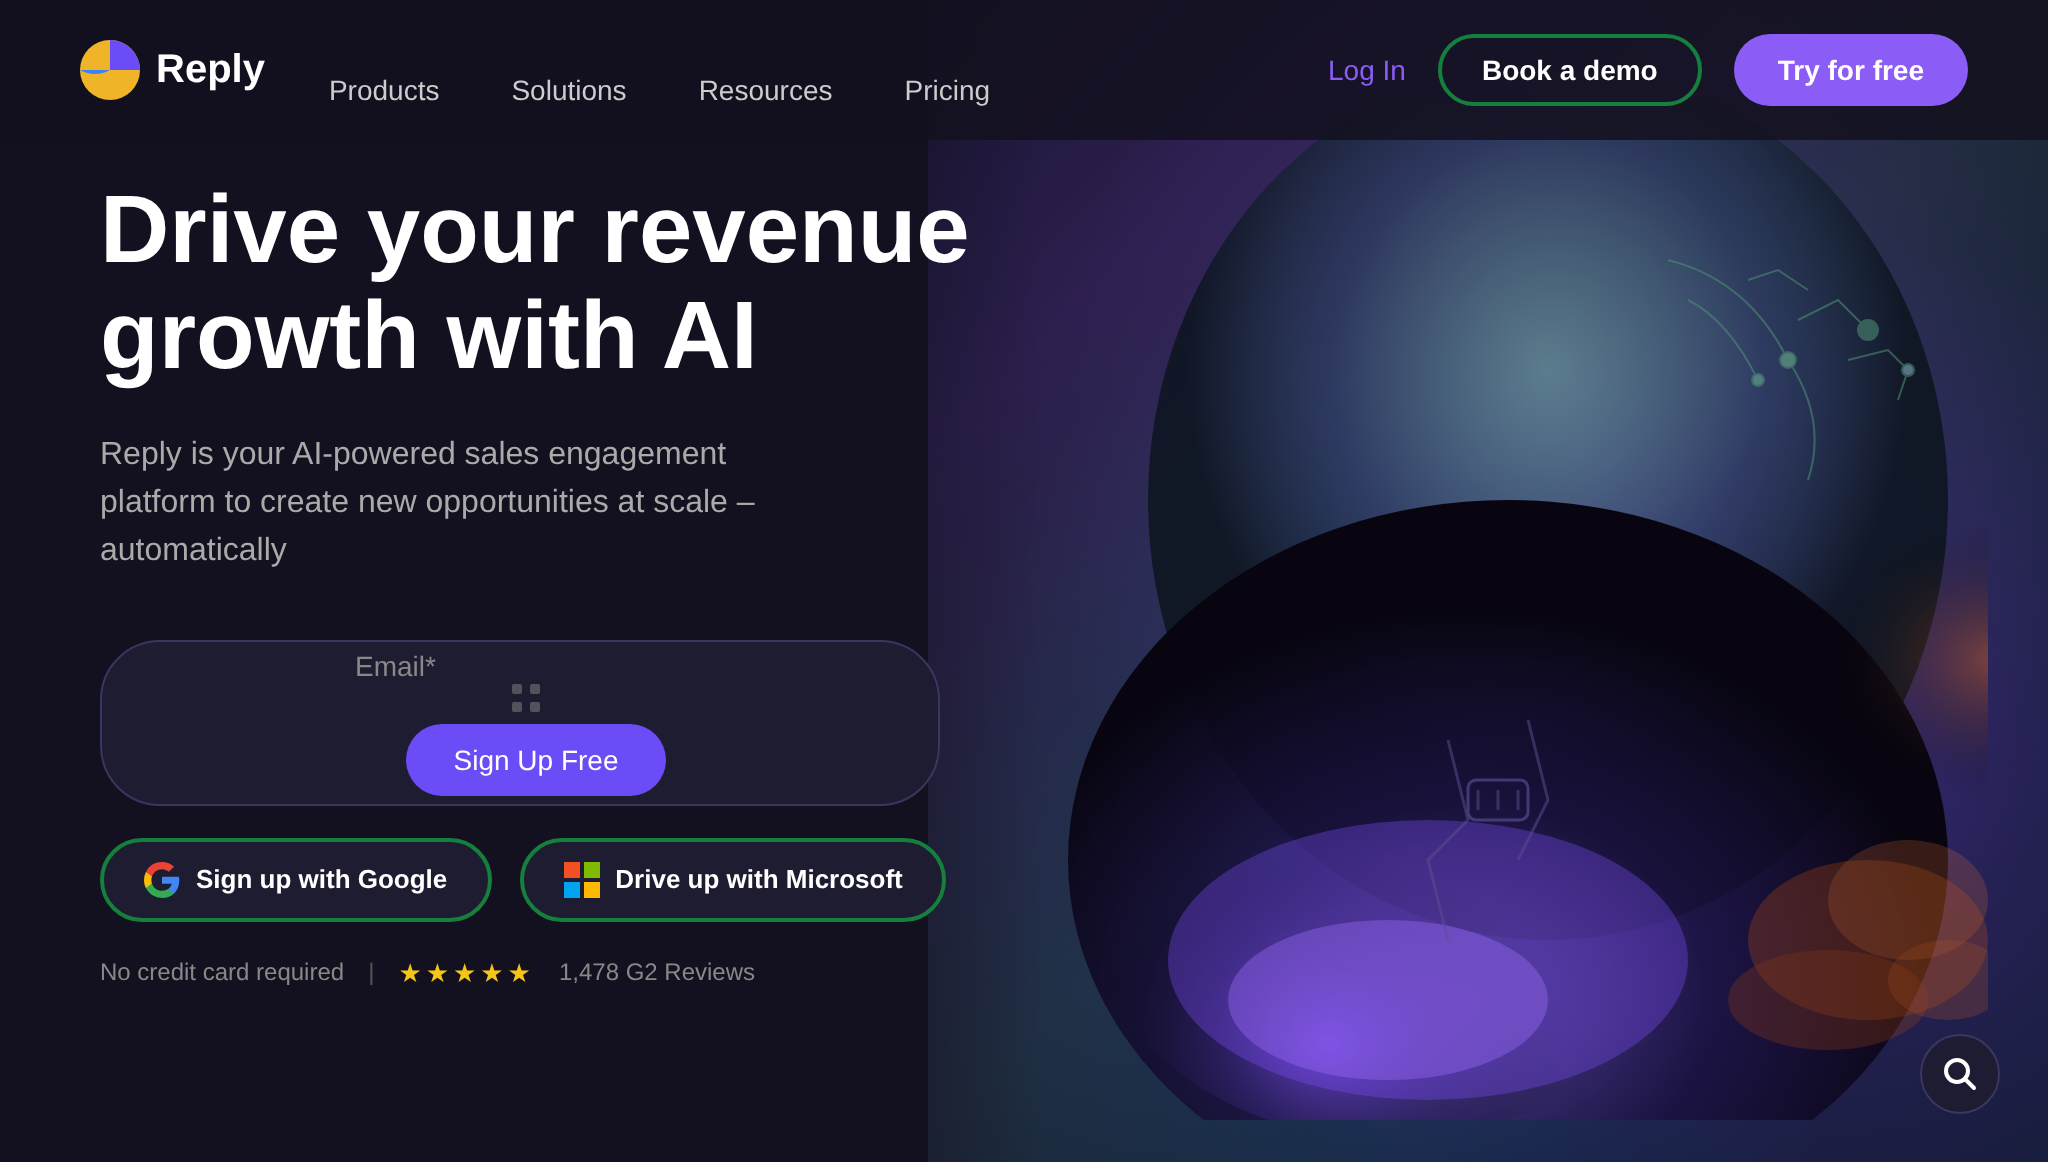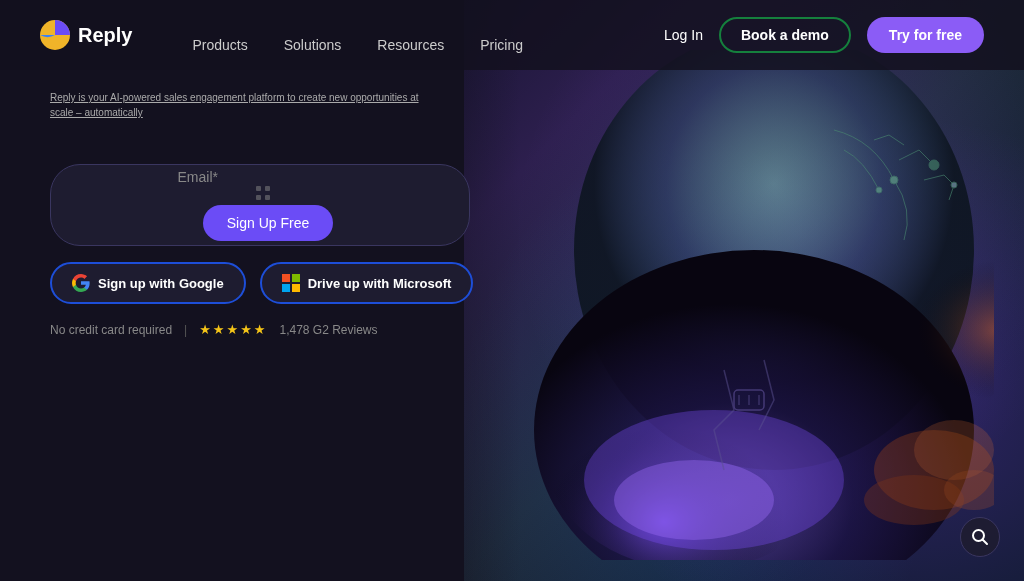--- a/index.html
+++ b/index.html
@@ -61,21 +61,21 @@
       align-items: center;
       padding: 0 40px;
       z-index: 10;
       background: rgba(19,17,31,0.85);
     }
 
     .logo-area {
       display: flex;
       align-items: center;
       gap: 8px;
-      margin-right: 60px;
+      margin-right: 32px;
     }
 
     .logo-icon {
       width: 30px;
       height: 30px;
       position: relative;
     }
 
     .logo-icon svg {
       width: 30px;
@@ -103,21 +103,21 @@
       text-decoration: none;
     }
 
     .nav-right {
       display: flex;
       align-items: center;
       gap: 16px;
     }
 
     .login-btn {
-      color: #ffffff;
+      color: #8b5cf6;
       font-size: 14px;
       cursor: pointer;
       background: none;
       border: none;
     }
 
     .demo-btn {
       background: transparent;
       border: 2px solid #15803d;
       color: #fff;
@@ -150,26 +150,25 @@
 
     .hero-headline {
       font-size: 48px;
       font-weight: 800;
       color: #fff;
       line-height: 1.1;
       margin-bottom: 20px;
     }
 
     .hero-sub {
-      font-size: 10px;
+      font-size: 16px;
       color: #aaa;
       line-height: 1.5;
-      margin-bottom: 44px;
+      margin-bottom: 32px;
       max-width: 370px;
-      text-decoration: underline;
     }
 
     
     .email-form {
       display: flex;
       align-items: center;
       gap: 0;
       background: #1e1c30;
       border: 1.5px solid #3a3660;
       border-radius: 30px;
@@ -217,21 +216,21 @@
 
     .google-btn, .microsoft-btn {
       display: flex;
       align-items: center;
       gap: 8px;
       padding: 10px 20px;
       border-radius: 25px;
       font-size: 13px;
       font-weight: 600;
       cursor: pointer;
-      border: 2px solid #1d4ed8;
+      border: 2px solid #15803d;
       background: #1e1c30;
       color: #fff;
     }
 
     .google-icon {
       width: 18px;
       height: 18px;
       display: flex;
       align-items: center;
       justify-content: center;
@@ -398,20 +397,24 @@
     </div>
 
     <div class="nav-right">
       <button class="login-btn">Log In</button>
       <button class="demo-btn">Book a demo</button>
       <button class="try-btn">Try for free</button>
     </div>
   </nav>
 
   <div class="hero-content">
+    <h1 class="hero-headline">
+      <span>Drive your revenue</span><br>
+      <span>growth with AI</span>
+    </h1>
 
     <p class="hero-sub">Reply is your AI-powered sales engagement platform to create new opportunities at scale – automatically</p>
 
     <div class="email-form">
       <input class="email-input" type="email" placeholder="Email*" style="">
 
       <span class="grid-icon">
         <svg width="16" height="16" viewBox="0 0 16 16" fill="none" xmlns="http://www.w3.org/2000/svg">
           <rect x="1" y="1" width="5" height="5" rx="1" fill="#888"></rect>
           <rect x="10" y="1" width="5" height="5" rx="1" fill="#888"></rect>

